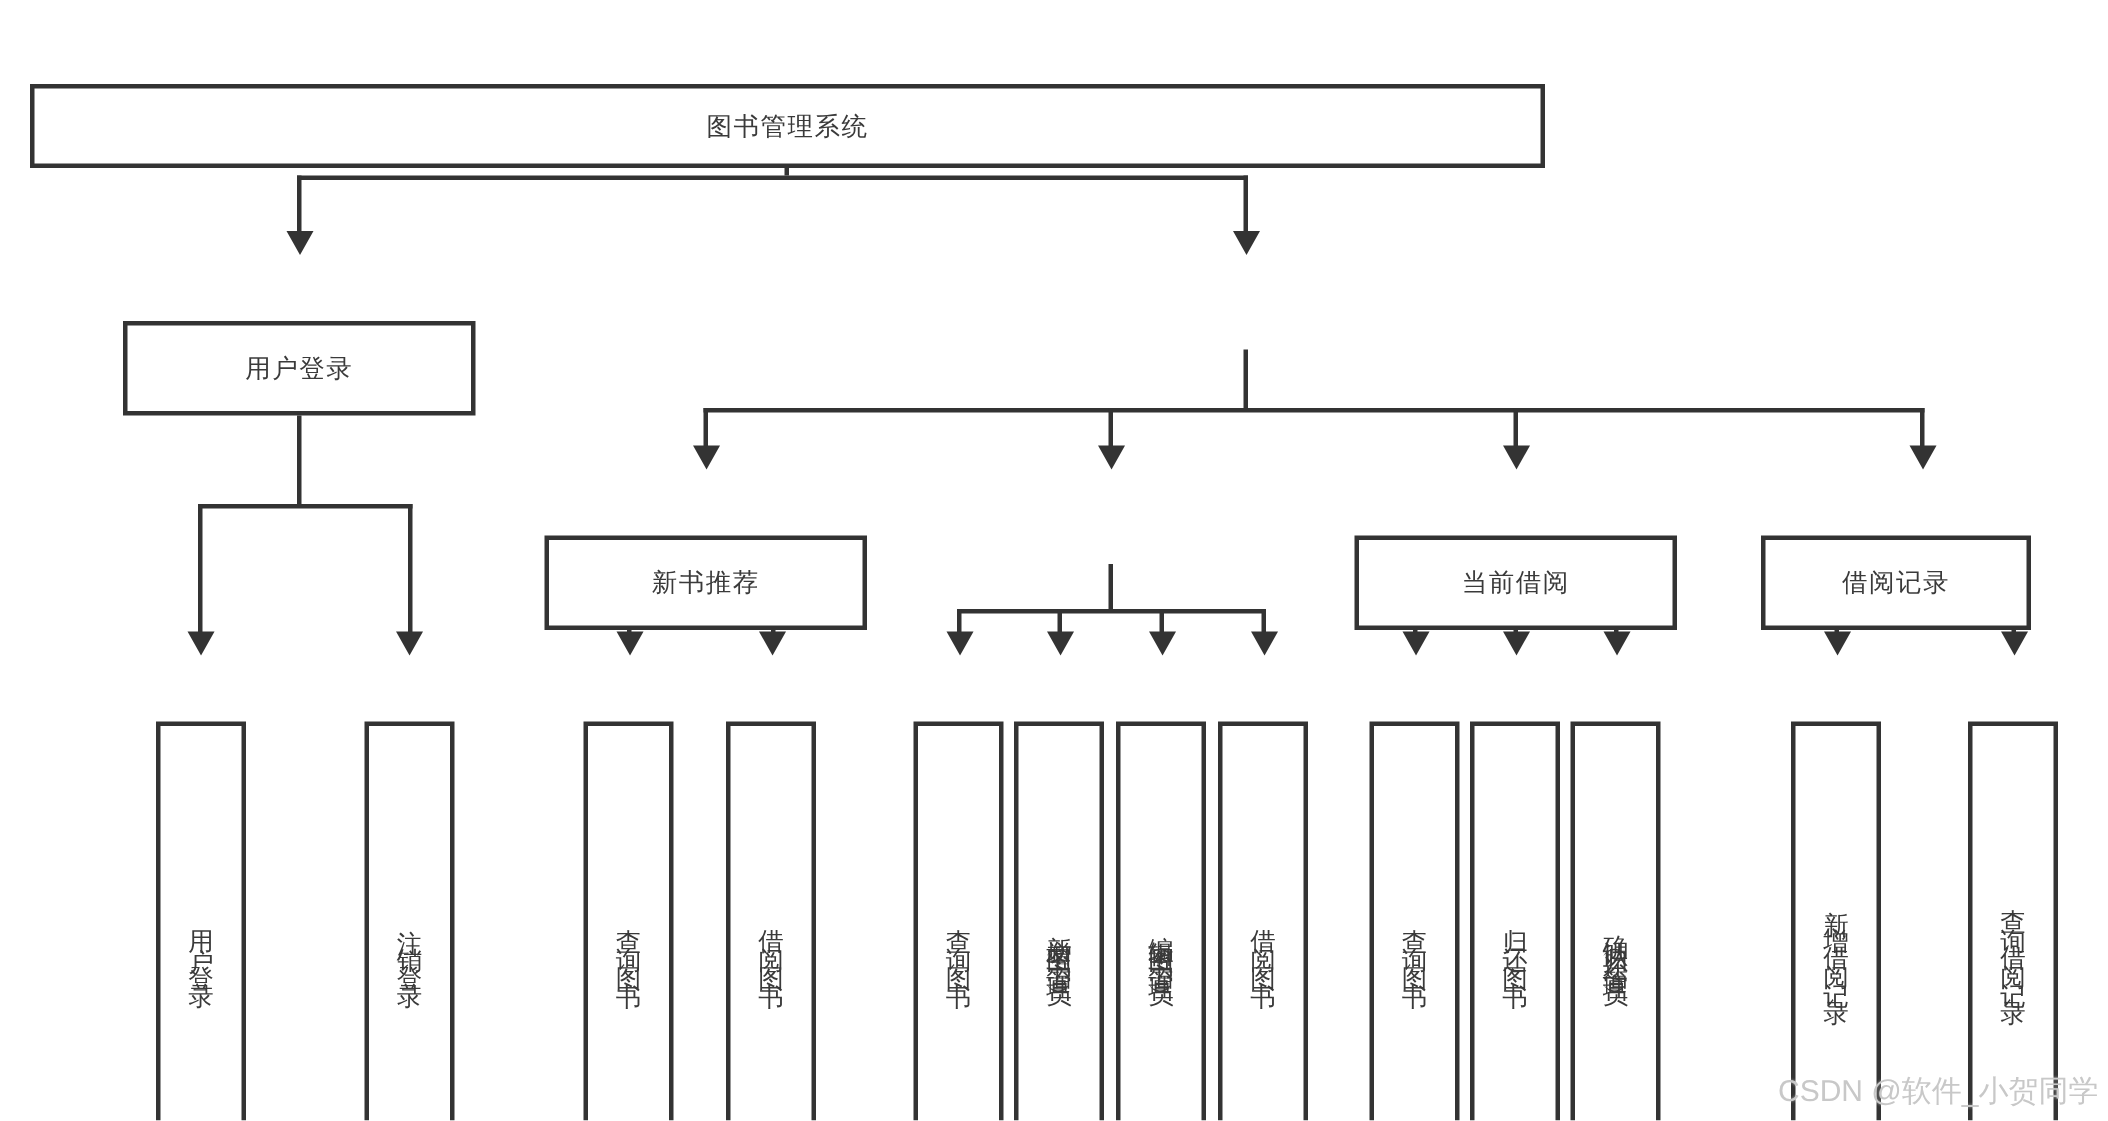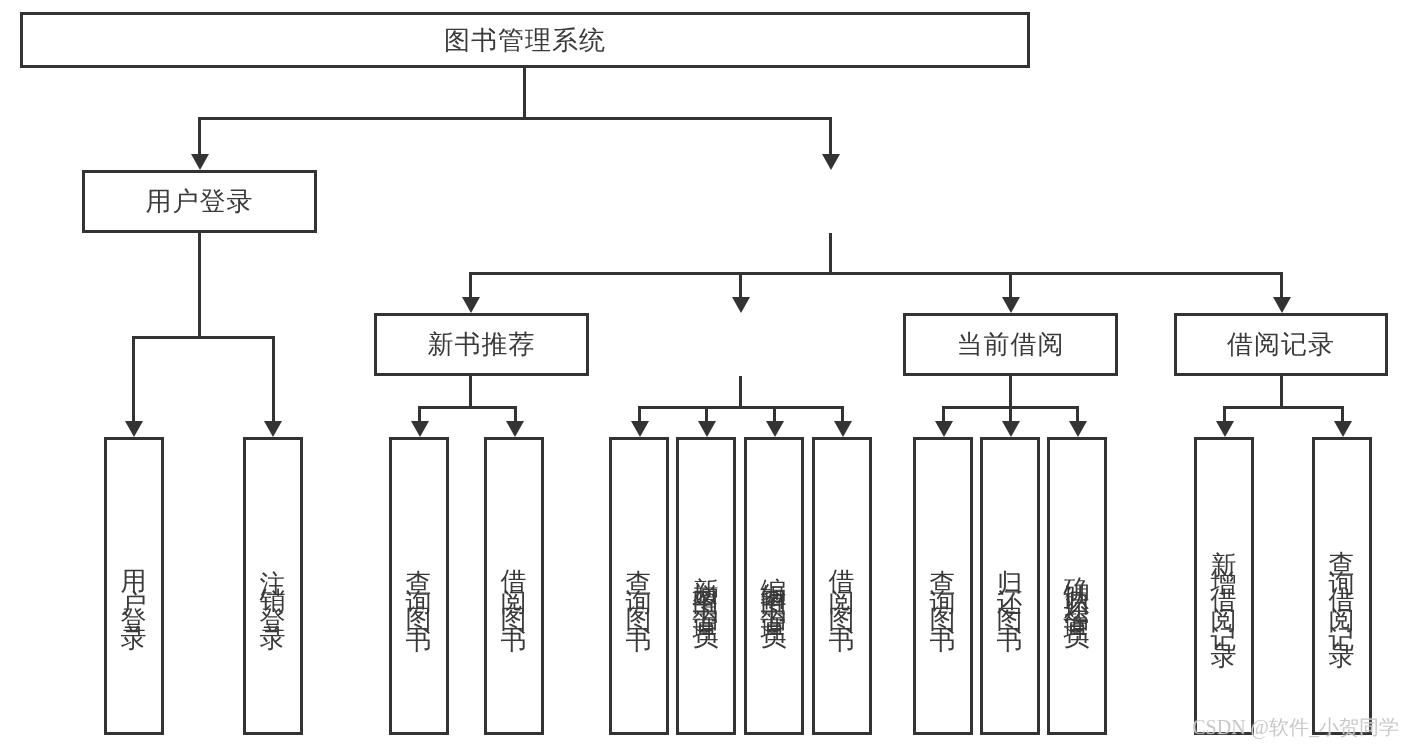--- a/index.html
+++ b/index.html
@@ -12,58 +12,58 @@
   #stage{
     position:relative;width:1405px;height:747px;overflow:hidden;
     background:var(--bg);
     font-family:"Liberation Sans", sans-serif;
     color:var(--text);
   }
   .box{
     position:absolute;box-sizing:border-box;background:#fff;
     border:3px solid var(--line);
     display:flex;align-items:center;justify-content:center;
-    font-size:26px;letter-spacing:1px;white-space:nowrap;
+    font-size:17px;letter-spacing:1px;white-space:nowrap;
     z-index:2;
+    margin-top:44px;
   }
   .vbox{
     writing-mode:vertical-rl;text-orientation:mixed;
     line-height:1;letter-spacing:0.72em;white-space:normal;
   }
   .vbox.tight{letter-spacing:0.26em;}
   .hline{position:absolute;height:3px;background:var(--line);z-index:1;}
   .vline{position:absolute;width:3px;background:var(--line);z-index:1;}
   .arrow{
     position:absolute;width:0;height:0;z-index:1;
     border-left:9px solid transparent;border-right:9px solid transparent;
     border-top:16px solid var(--line);
   }
   .watermark{
     position:absolute;right:6px;top:714px;z-index:5;
     font-size:20px;color:var(--wm);letter-spacing:0;
     text-shadow:0 0 2px rgba(255,255,255,0.6);
-    font-family:Liberation Serif, serif;
   }
 </style>
 </head>
 <body>
 
 <div id="stage">
 
   <div class="box" style="left:20px;top:12px;width:1010px;height:56px;">图书管理系统</div>
 
   <div class="box" style="left:82px;top:170px;width:235px;height:63px;">用户登录</div>
 
 
-  <div class="box" style="left:374px;top:313px;width:215px;height:63px;">新书推荐</div>
+  <div class="box" style="left:363px;top:313px;width:215px;height:63px;">新书推荐</div>
 
 
   <div class="box" style="left:903px;top:313px;width:215px;height:63px;">当前借阅</div>
 
-  <div class="box" style="left:1174px;top:313px;width:214px;height:63px;">借阅记录</div>
+  <div class="box" style="left:1174px;top:313px;width:180px;height:63px;">借阅记录</div>
 
   <div class="box vbox" style="left:104px;top:437px;width:60px;height:298px;">用户登录</div>
 
   <div class="box vbox" style="left:243px;top:437px;width:60px;height:298px;">注销登录</div>
 
   <div class="box vbox" style="left:389px;top:437px;width:60px;height:298px;">查询图书</div>
 
   <div class="box vbox" style="left:484px;top:437px;width:60px;height:298px;">借阅图书</div>
 
   <div class="box vbox" style="left:609px;top:437px;width:60px;height:298px;">查询图书</div>

